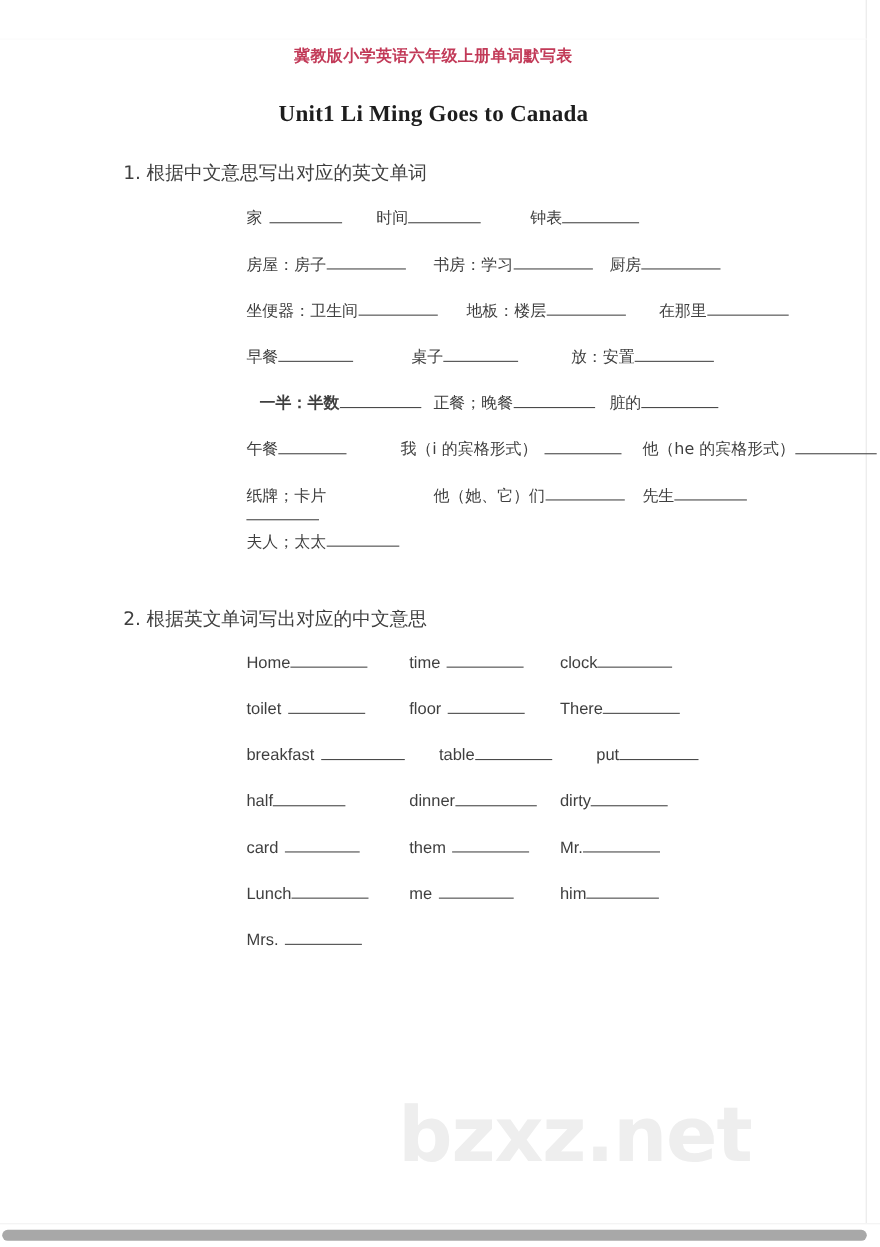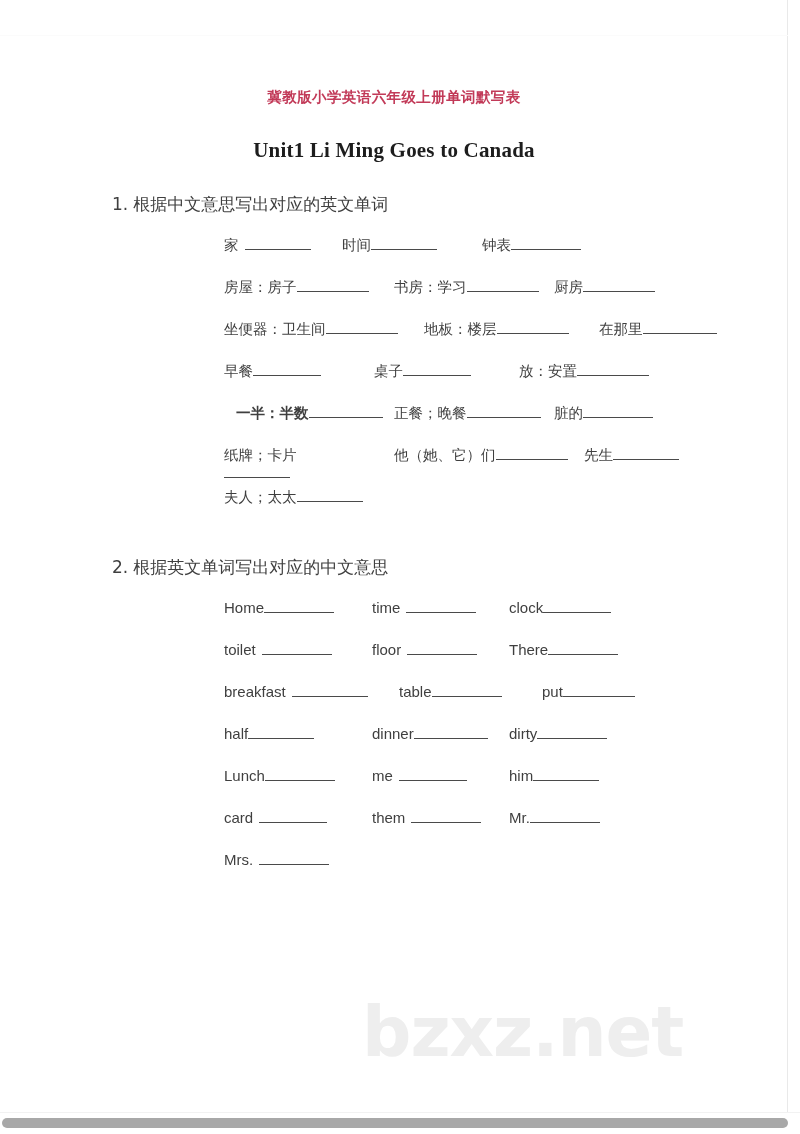--- a/index.html
+++ b/index.html
@@ -38,21 +38,21 @@
   }
 
   
   .title-main {
     text-align: center;
     color: #c23a58;
     font-weight: bold;
     font-size: 14.5px;
     letter-spacing: 0.4px;
     margin: 0;
-    padding-top: 88px;
+    padding-top: 41px;
     font-family: "DejaVu Sans", "Liberation Sans", sans-serif;
   }
   .title-unit {
     text-align: center;
     color: #1d1d1d;
     font-weight: bold;
     font-size: 21px;
     margin: 0;
     padding-top: 31px;
     font-family: "Liberation Serif", "DejaVu Serif", serif;
@@ -216,20 +216,34 @@
             <div class="cell zh" style="margin-left: 0px; position: absolute; left: 282px;">
               <span class="cell-label">正餐；晚餐</span>
               <span class="blank" style="width: 74px;"></span>
             </div>
             <div class="cell zh" style="margin-left: 0px; position: absolute; left: 442px;">
               <span class="cell-label">脏的</span>
               <span class="blank" style="width: 70px;"></span>
             </div>
           </div>
           <div class="row" style="position: relative;">
+            <div class="cell zh" style="margin-left: 0px; position: absolute; left: 112px;">
+              <span class="cell-label">午餐</span>
+              <span class="blank" style="width: 62px;"></span>
+            </div>
+            <div class="cell zh" style="margin-left: 0px; position: absolute; left: 252px;">
+              <span class="cell-label">我（i 的宾格形式）</span>
+              <span class="blank" style="width: 70px; margin-left: 6px;"></span>
+            </div>
+            <div class="cell zh" style="margin-left: 0px; position: absolute; left: 472px;">
+              <span class="cell-label">他（he 的宾格形式）</span>
+              <span class="blank" style="width: 74px;"></span>
+            </div>
+          </div>
+          <div class="row" style="position: relative;">
             <div class="cell zh" style="margin-left: 0px; position: absolute; left: 112px; flex-direction: column;">
               <span class="cell-label">纸牌；卡片</span>
               <span class="blank" style="width: 66px;"></span>
             </div>
             <div class="cell zh" style="margin-left: 0px; position: absolute; left: 282px;">
               <span class="cell-label">他（她、它）们</span>
               <span class="blank" style="width: 72px;"></span>
             </div>
             <div class="cell zh" style="margin-left: 0px; position: absolute; left: 472px;">
               <span class="cell-label">先生</span>
@@ -301,44 +315,44 @@
               <span class="cell-label">dinner</span>
               <span class="blank" style="width: 74px;"></span>
             </div>
             <div class="cell en" style="margin-left: 0px; position: absolute; left: 397px;">
               <span class="cell-label">dirty</span>
               <span class="blank" style="width: 70px;"></span>
             </div>
           </div>
           <div class="row" style="position: relative;">
             <div class="cell en" style="margin-left: 0px; position: absolute; left: 112px;">
+              <span class="cell-label">card</span>
+              <span class="blank" style="width: 68px; margin-left: 6px;"></span>
+            </div>
+            <div class="cell en" style="margin-left: 0px; position: absolute; left: 260px;">
+              <span class="cell-label">them</span>
+              <span class="blank" style="width: 70px; margin-left: 6px;"></span>
+            </div>
+            <div class="cell en" style="margin-left: 0px; position: absolute; left: 397px;">
+              <span class="cell-label">Mr.</span>
+              <span class="blank" style="width: 70px;"></span>
+            </div>
+          </div>
+          <div class="row" style="position: relative;">
+            <div class="cell en" style="margin-left: 0px; position: absolute; left: 112px;">
               <span class="cell-label">Lunch</span>
               <span class="blank" style="width: 70px;"></span>
             </div>
             <div class="cell en" style="margin-left: 0px; position: absolute; left: 260px;">
               <span class="cell-label">me</span>
               <span class="blank" style="width: 68px; margin-left: 6px;"></span>
             </div>
             <div class="cell en" style="margin-left: 0px; position: absolute; left: 397px;">
               <span class="cell-label">him</span>
               <span class="blank" style="width: 66px;"></span>
-            </div>
-          </div>
-          <div class="row" style="position: relative;">
-            <div class="cell en" style="margin-left: 0px; position: absolute; left: 112px;">
-              <span class="cell-label">card</span>
-              <span class="blank" style="width: 68px; margin-left: 6px;"></span>
-            </div>
-            <div class="cell en" style="margin-left: 0px; position: absolute; left: 260px;">
-              <span class="cell-label">them</span>
-              <span class="blank" style="width: 70px; margin-left: 6px;"></span>
-            </div>
-            <div class="cell en" style="margin-left: 0px; position: absolute; left: 397px;">
-              <span class="cell-label">Mr.</span>
-              <span class="blank" style="width: 70px;"></span>
             </div>
           </div>
           <div class="row" style="position: relative;">
             <div class="cell en" style="margin-left: 0px; position: absolute; left: 112px;">
               <span class="cell-label">Mrs.</span>
               <span class="blank" style="width: 70px; margin-left: 6px;"></span>
             </div>
           </div>
         </div>
     </div>

